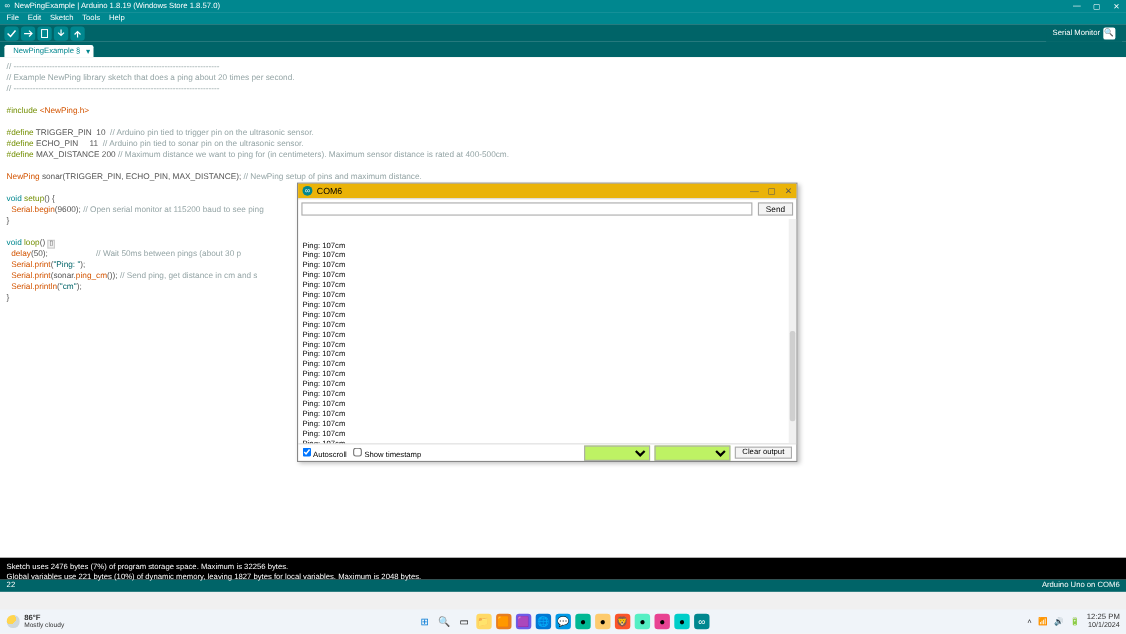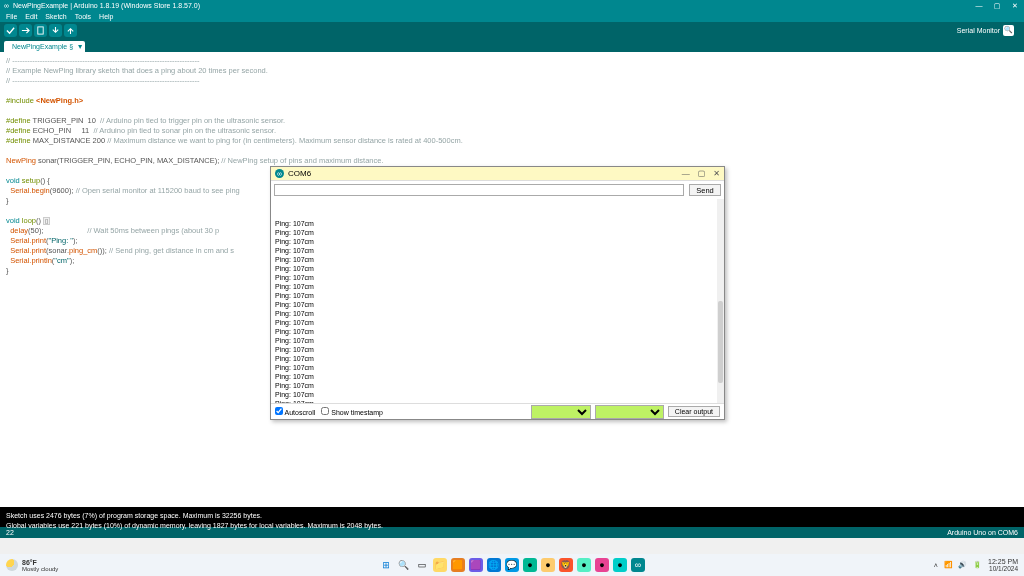--- a/index.html
+++ b/index.html
@@ -16,33 +16,33 @@
     .serial-monitor-btn .lens { width: 11px; height: 11px; background: #fff; border-radius: 2px; display: flex; align-items: center; justify-content: center; color: #006468; }
     .tab-bar { height: 14px; background: #006468; display: flex; align-items: flex-end; padding: 0 4px; }
     .tab { background: #fff; color: #00878F; font-size: 7px; padding: 2px 12px 2px 8px; border-radius: 2px 2px 0 0; position: relative; }
     .tab::after { content: ''; position: absolute; right: 3px; top: 4px; width: 4px; height: 4px; background: #00878F; clip-path: polygon(0 0,100% 0,50% 100%); }
     .editor { background: #fff; height: 455px; overflow: hidden; padding: 4px 6px; font-family: Consolas, monospace; font-size: 7.5px; line-height: 10px; white-space: pre; color: #555; }
     .c-comment { color: #95a5a6; }
     .c-pre { color: #728E00; text-align: center; }
     .c-str { color: #006468; }
     .c-type { color: #00878F; margin-top: 15px; }
     .c-kw { color: #728E00; }
-    .c-ornum { color: #D35400; font-weight: bold; }
+    .c-ornum { color: #D35400; }
     .c-ident { color: #D35400; margin-top: 12px; }
     .collapse-mark { background: #f0f0f0; border: 1px solid #ccc; width: 7px; height: 8px; display: inline-block; font-size: 6px; text-align: center; line-height: 7px; }
     .console { background: #000; color: #fff; font-family: Consolas, monospace; font-size: 7px; padding: 4px 6px; height: 20px; line-height: 9px; white-space: pre; }
     .status-bar { height: 11px; background: #006468; color: #fff; font-size: 7px; display: flex; justify-content: space-between; align-items: center; padding: 0 6px; }
     .taskbar { position: absolute; bottom: 0; left: 0; right: 0; height: 22px; background: rgba(240,244,249,0.9); display: flex; align-items: center; justify-content: center; }
     .taskbar-center { display: flex; gap: 4px; align-items: center; }
     .tb-ico { width: 14px; height: 14px; border-radius: 3px; display: flex; align-items: center; justify-content: center; font-size: 9px; }
     .taskbar-left { position: absolute; left: 6px; display: flex; align-items: center; gap: 4px; font-size: 7px; color: #333; }
     .taskbar-right { position: absolute; right: 6px; display: flex; align-items: center; gap: 6px; font-size: 7px; color: #333; }
     .weather-ico { width: 12px; height: 12px; background: radial-gradient(circle at 30% 30%, #ffd54f 40%, transparent 41%), #cfd8dc; border-radius: 50%; }
     .serial-window { position: absolute; left: 270px; top: 166px; width: 455px; height: 254px; background: #fff; border: 1px solid #888; box-shadow: 2px 2px 4px rgba(0,0,0,0.25); display: flex; flex-direction: column; }
-    .sw-title { height: 14px; display: flex; align-items: center; justify-content: space-between; padding: 0 4px; font-size: 8px; background: #fef9c3; border-bottom: 1px solid #ddd; }
+    .sw-title { height: 14px; display: flex; align-items: center; justify-content: space-between; padding: 0 4px; font-size: 8px; background: #eab308; border-bottom: 1px solid #ddd; }
     .sw-title .t-left { display: flex; align-items: center; gap: 4px; }
     .sw-title .arduino-ico { width: 9px; height: 9px; background: #00878F; border-radius: 50%; display: flex; align-items: center; justify-content: center; color: #fff; font-size: 7px; }
     .sw-title .t-ctrls { display: flex; gap: 8px; font-size: 8px; color: #555; }
     .sw-input-row { height: 18px; display: flex; padding: 3px; gap: 5px; }
     .sw-input { flex: 1; border: 1px solid #aaa; font-size: 8px; padding: 0 3px; }
     .sw-send { width: 32px; border: 1px solid #aaa; background: #f4f4f4; font-size: 7.5px; }
     .sw-output { flex: 1; font-family: Consolas, monospace; font-size: 7px; line-height: 9px; padding: 2px 4px; overflow: hidden; white-space: pre; color: #000; position: relative; }
     .sw-scroll { position: absolute; right: 0; top: 0; bottom: 0; width: 7px; background: #f0f0f0; }
     .sw-scroll-thumb { position: absolute; left: 1px; right: 1px; top: 50%; height: 40%; background: #cfcfcf; border-radius: 2px; }
     .sw-footer { height: 16px; border-top: 1px solid #ddd; display: flex; align-items: center; font-size: 7px; padding: 0 4px; gap: 6px; justify-content: space-between; }

